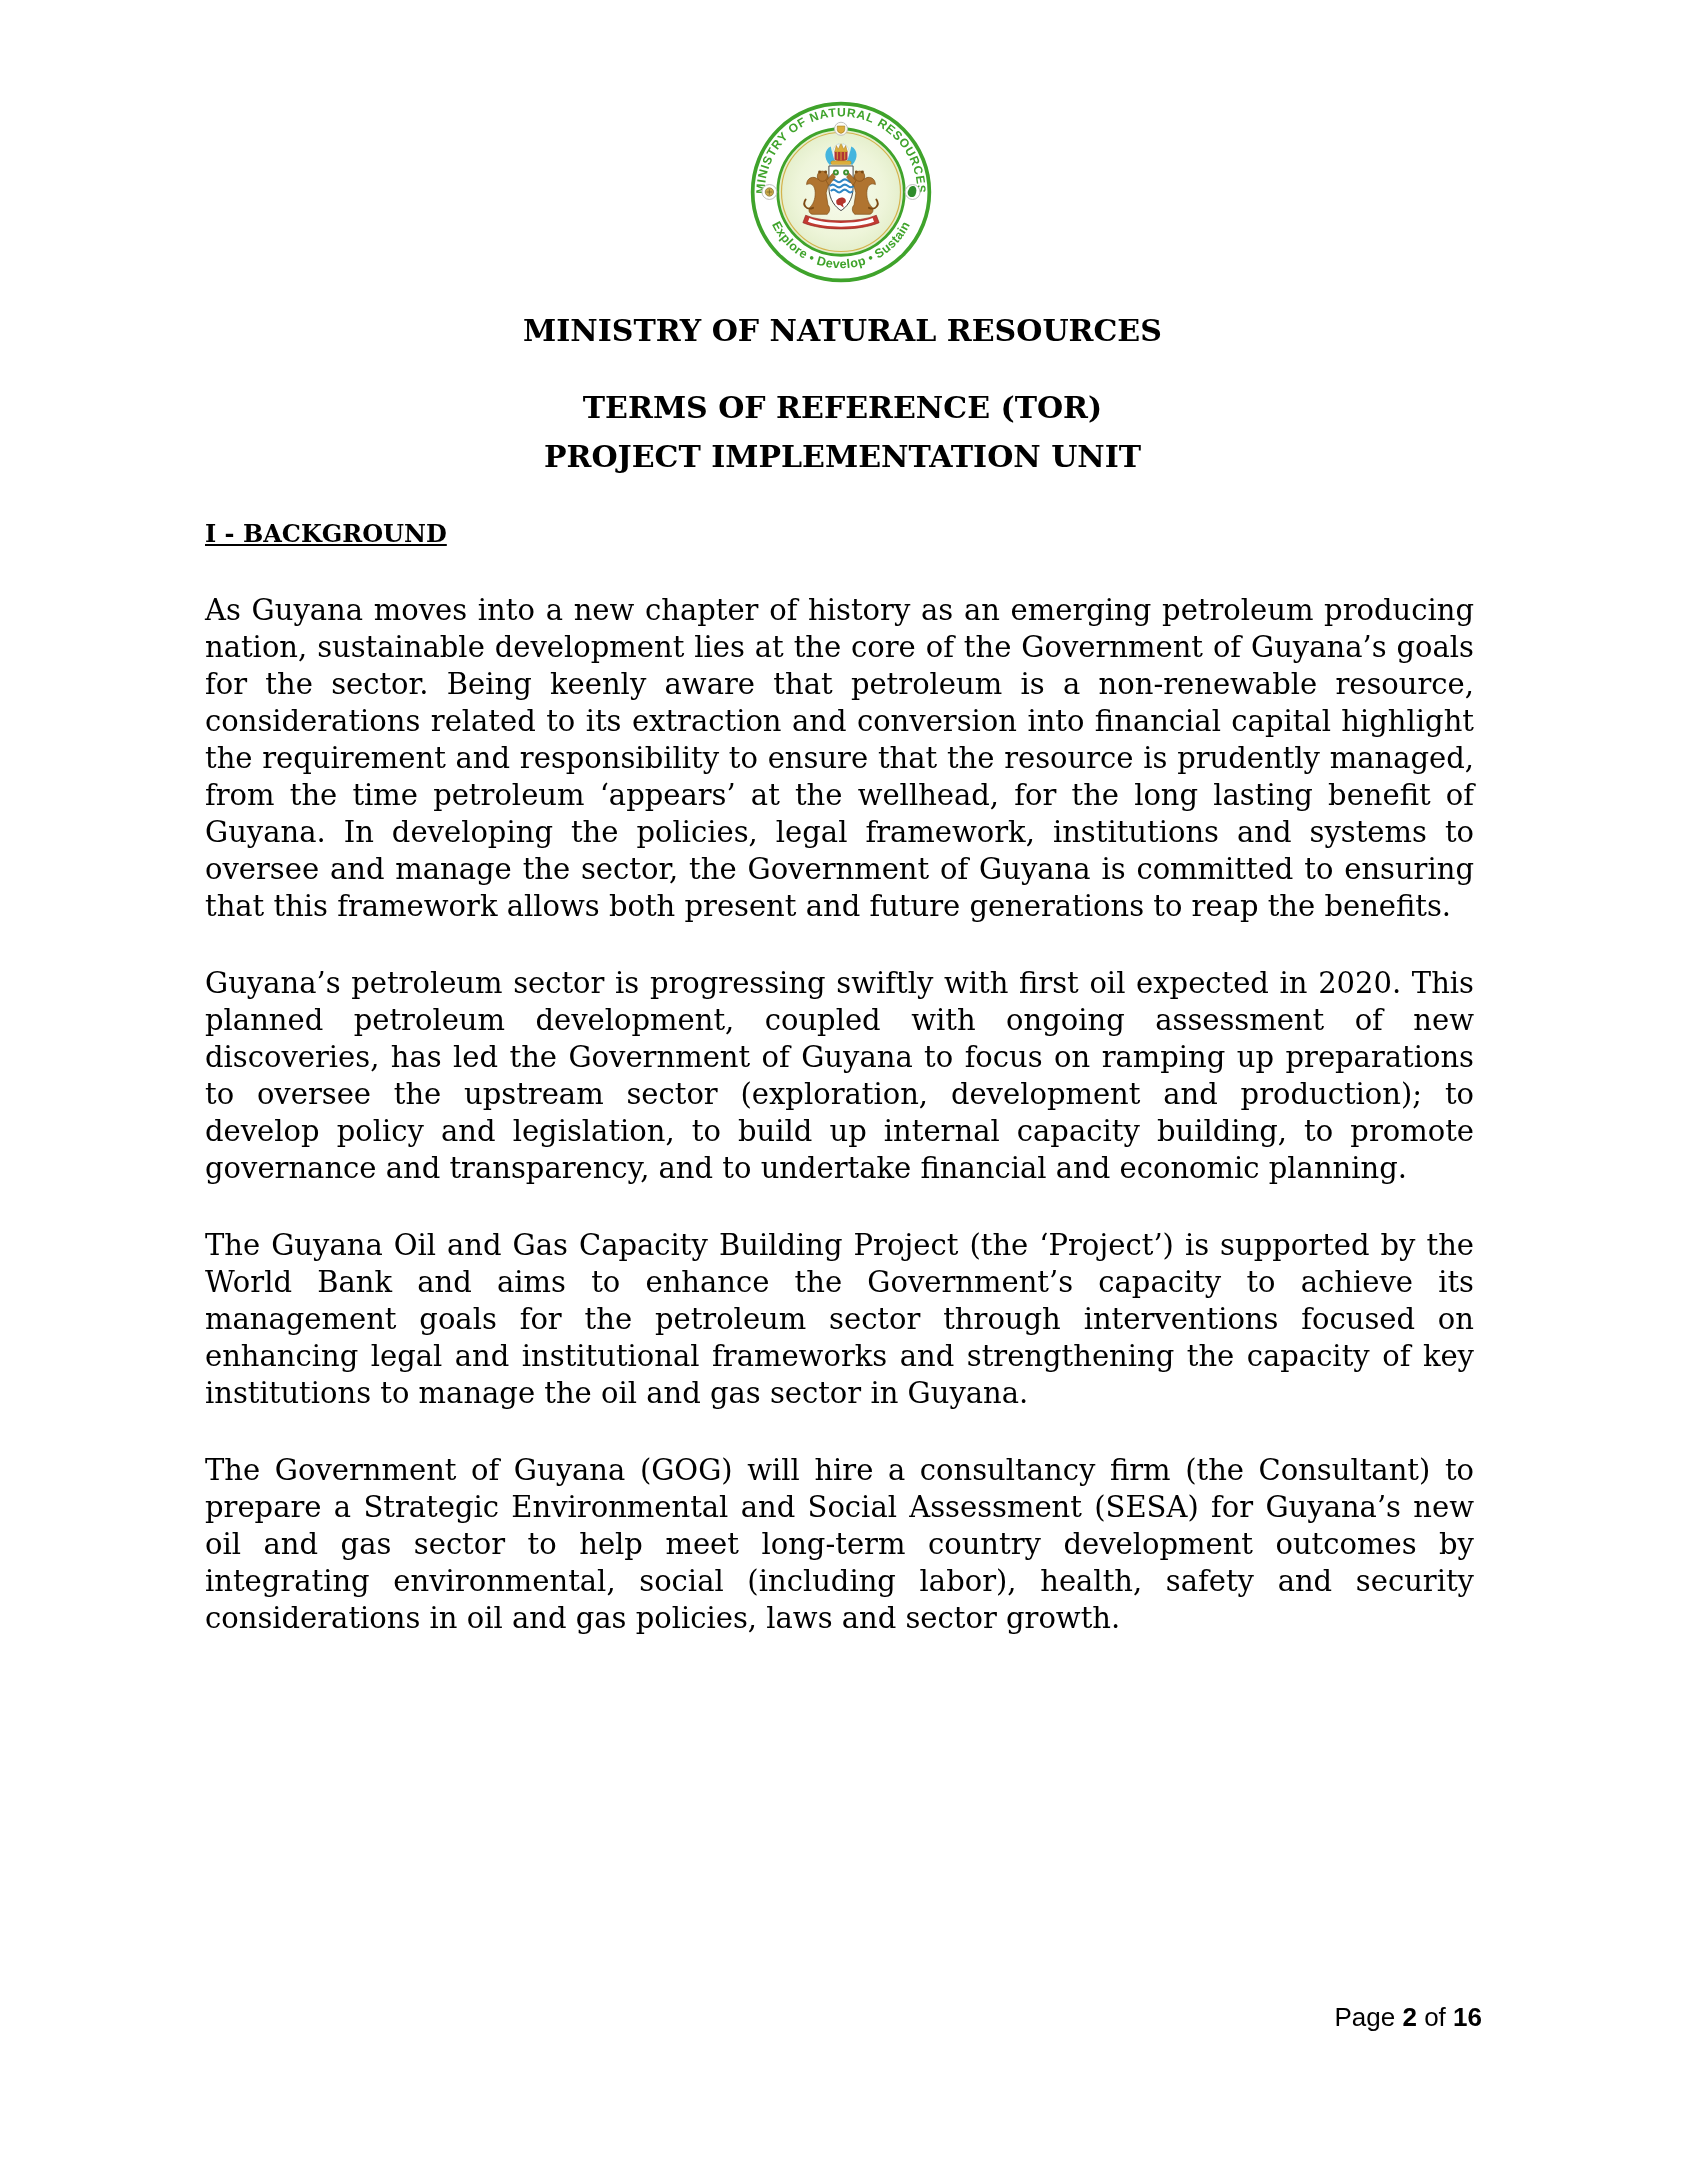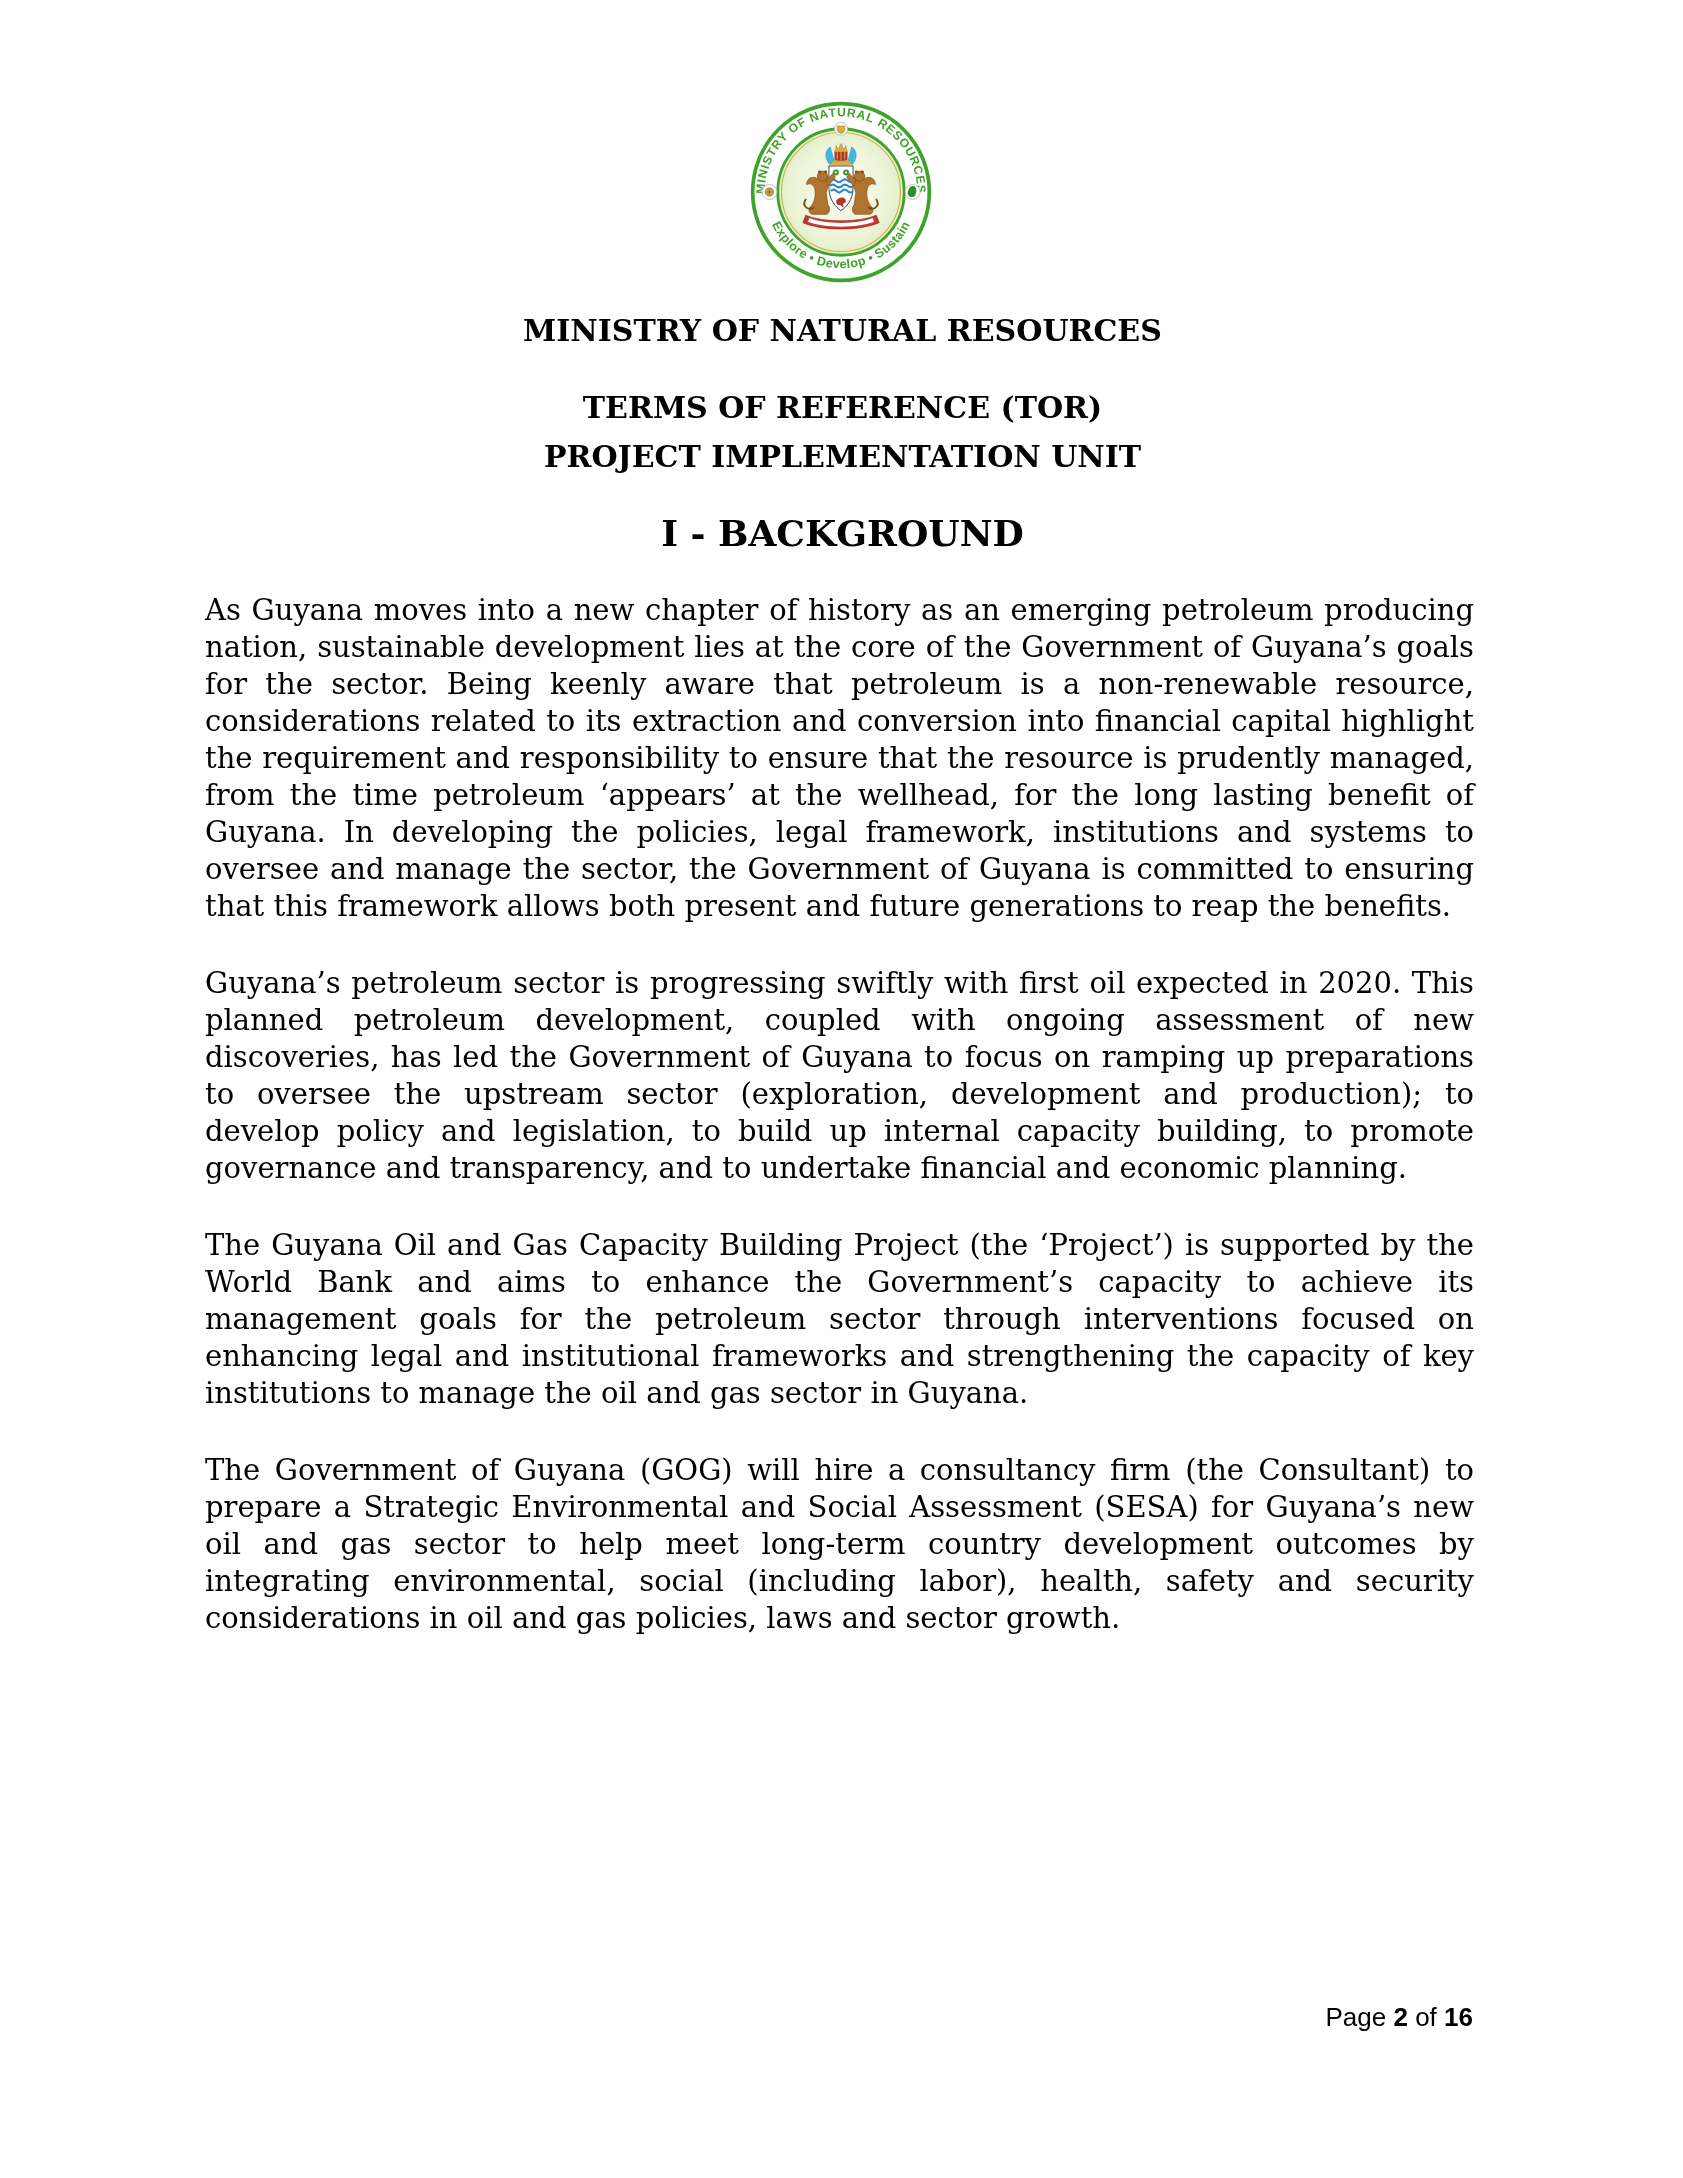--- a/index.html
+++ b/index.html
@@ -7,24 +7,24 @@
         font-family:"DejaVu Serif",serif;color:#000;}
   .logo{position:absolute;left:748px;top:99px;width:186px;height:186px;}
   .ringtext{font-family:"Liberation Sans",sans-serif;font-weight:bold;fill:#3fa32b;}
   .ringtext.top{font-size:13px;letter-spacing:0.9px;}
   .ringtext.bottom{font-size:13.5px;letter-spacing:0.4px;}
   .content{position:absolute;left:205px;top:312px;width:1275px;
            font-size:29px;line-height:37px;}
   .title{text-align:center;font-weight:bold;font-size:30px;line-height:37px;margin:0 0 40px 0;}
   .title.tight{margin-bottom:12px;}
   .title .reg{font-weight:normal;}
-  .heading{font-weight:bold;font-size:36px;line-height:37px;margin:0 0 40px 0;text-align:center;}
+  .heading{font-weight:bold;font-size:24px;line-height:37px;margin:0 0 40px 0;text-align:left;text-decoration:underline;}
   p.body{margin:0 6px 40px 0;text-align:justify;text-justify:inter-word;}
   p.body b{font-weight:normal;}
-  .footer{position:absolute;top:2002px;right:210px;
+  .footer{position:absolute;top:2002px;right:201px;
           font-family:"Liberation Sans",sans-serif;font-size:26px;color:#000;}
   .footer b{font-weight:bold;}
 </style>
 </head>
 <body>
 
 <div class="page">
 
   <div class="logo">
     <svg viewBox="0 0 200 200" width="186" height="186">

